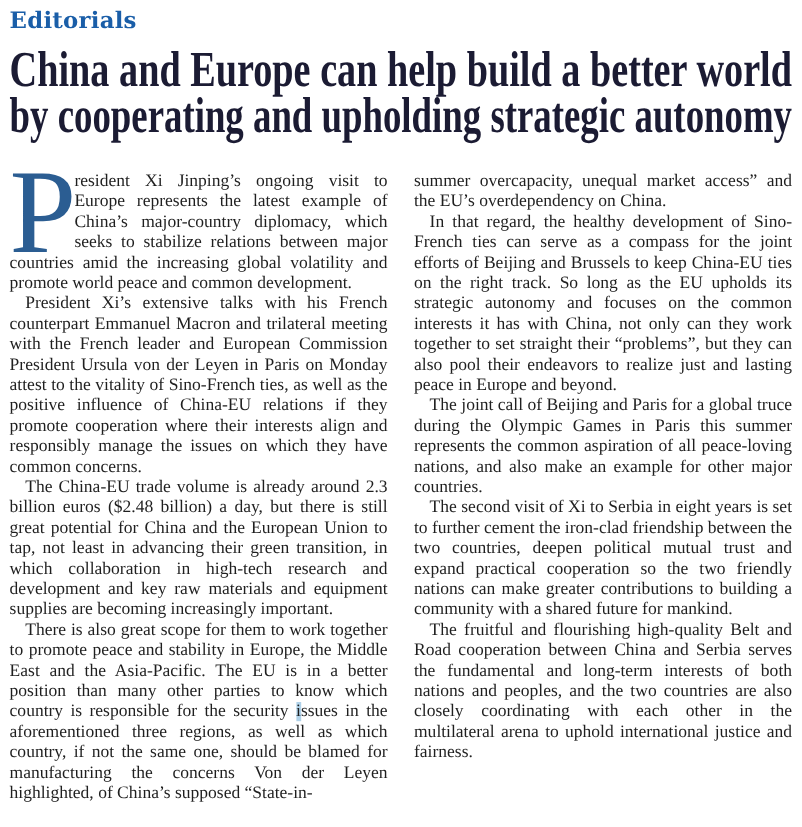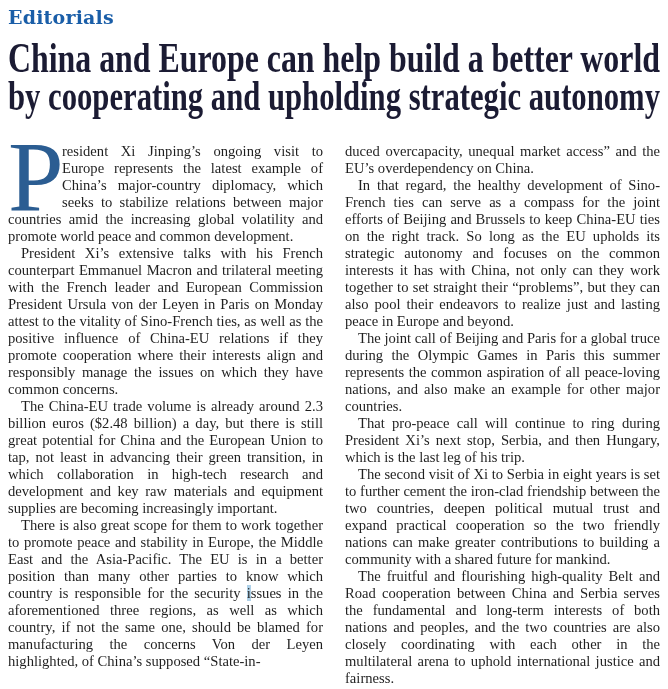--- a/index.html
+++ b/index.html
@@ -67,22 +67,21 @@
   <div class="columns">
 
     <div class="col">
       <p class="lead"><span class="dropcap">P</span><span>resident Xi Jinping’s ongoing visit to Europe represents the latest example of China’s major-country diplomacy, which seeks to stabilize relations between major countries amid the increasing global volatility and promote world peace and common development.</span></p>
       <p class="indent">President Xi’s extensive talks with his French counterpart Emmanuel Macron and trilateral meeting with the French leader and European Commission President Ursula von der Leyen in Paris on Monday attest to the vitality of Sino-French ties, as well as the positive influence of China-EU relations if they promote cooperation where their interests align and responsibly manage the issues on which they have common concerns.</p>
       <p class="indent">The China-EU trade volume is already around 2.3 billion euros ($2.48 billion) a day, but there is still great potential for China and the European Union to tap, not least in advancing their green transition, in which collaboration in high-tech research and development and key raw materials and equipment supplies are becoming increasingly important.</p>
       <p class="indent"><span>There is also great scope for them to work together to promote peace and stability in Europe, the Middle East and the Asia-Pacific. The EU is in a better position than many other parties to know which country is responsible for the security </span><span class="find-highlight">i</span><span>ssues in the aforementioned three regions, as well as which country, if not the same one, should be blamed for manufacturing the concerns Von der Leyen highlighted, of China’s supposed “State-in-</span></p>
     </div>
 
     <div class="col">
-      <p>duced overcapacity, unequal market access” and the EU’s overdependency on China.</p>
+      <p>summer overcapacity, unequal market access” and the EU’s overdependency on China.</p>
       <p class="indent">In that regard, the healthy development of Sino-French ties can serve as a compass for the joint efforts of Beijing and Brussels to keep China-EU ties on the right track. So long as the EU upholds its strategic autonomy and focuses on the common interests it has with China, not only can they work together to set straight their “problems”, but they can also pool their endeavors to realize just and lasting peace in Europe and beyond.</p>
       <p class="indent">The joint call of Beijing and Paris for a global truce during the Olympic Games in Paris this summer represents the common aspiration of all peace-loving nations, and also make an example for other major countries.</p>
-      <p class="indent">That pro-peace call will continue to ring during President Xi’s next stop, Serbia, and then Hungary, which is the last leg of his trip.</p>
       <p class="indent">The second visit of Xi to Serbia in eight years is set to further cement the iron-clad friendship between the two countries, deepen political mutual trust and expand practical cooperation so the two friendly nations can make greater contributions to building a community with a shared future for mankind.</p>
       <p class="indent">The fruitful and flourishing high-quality Belt and Road cooperation between China and Serbia serves the fundamental and long-term interests of both nations and peoples, and the two countries are also closely coordinating with each other in the multilateral arena to uphold international justice and fairness.</p>
     </div>
 
   </div>
 </div>
 
 </body></html>

